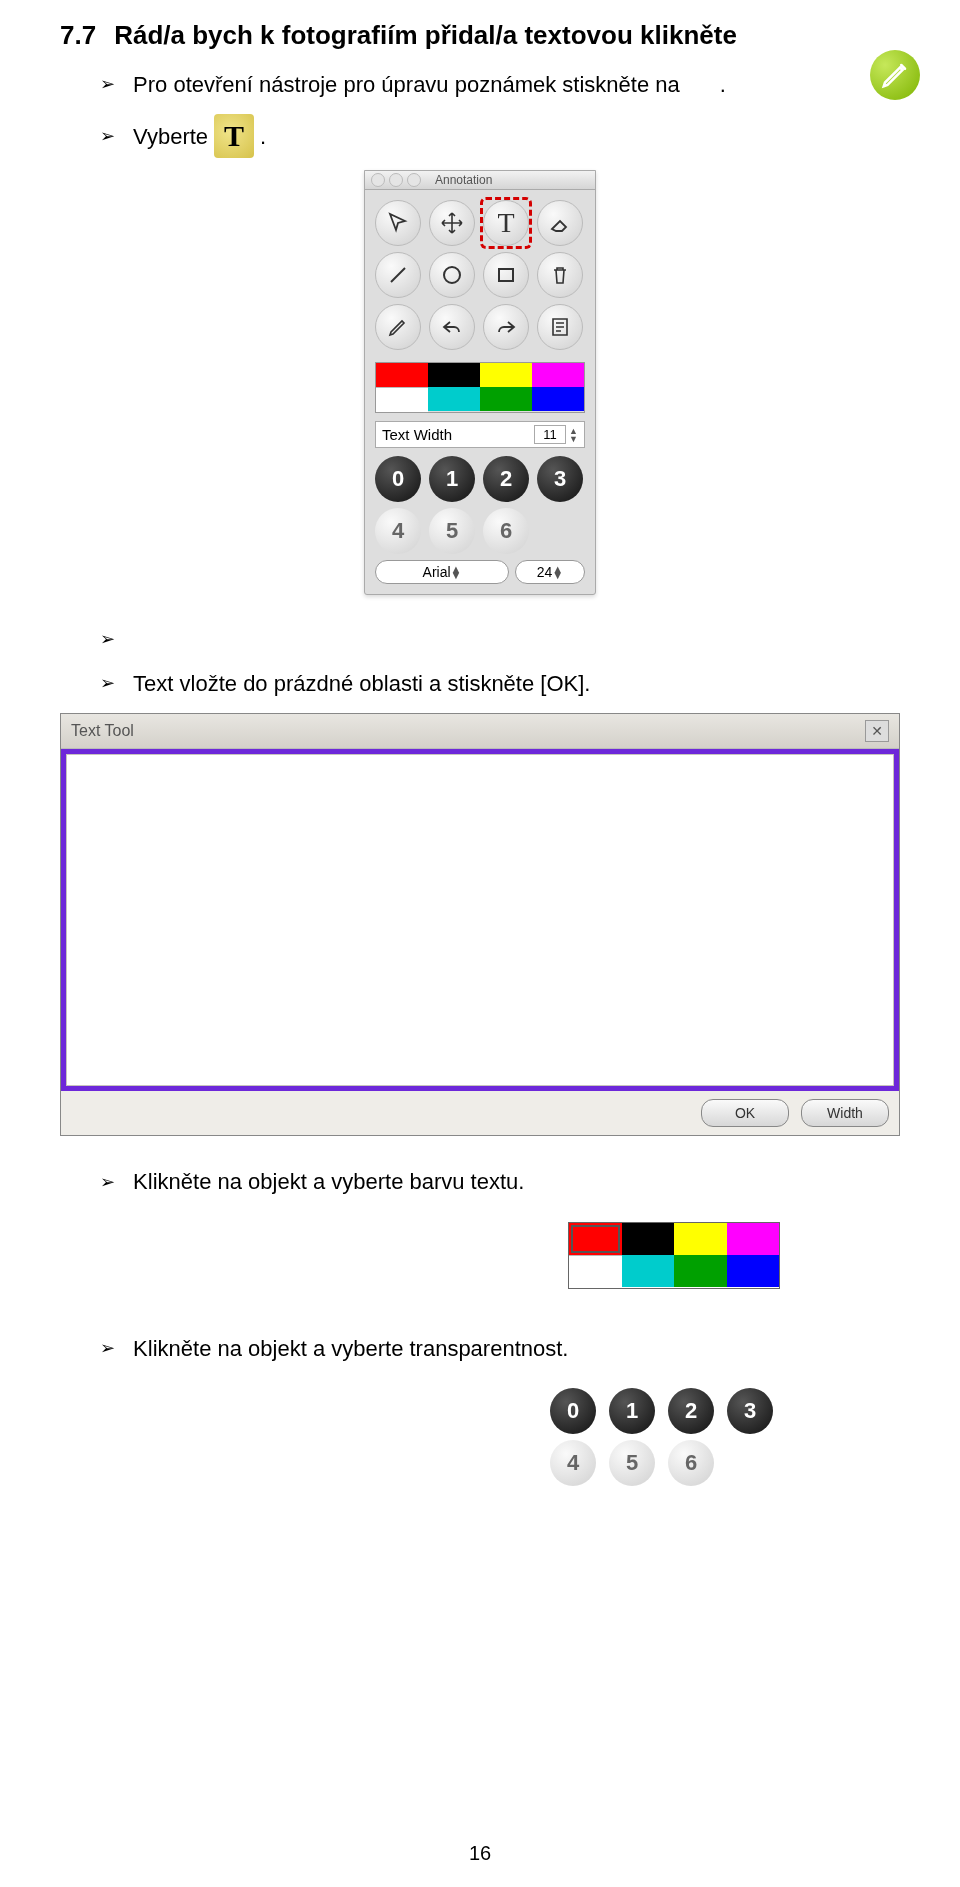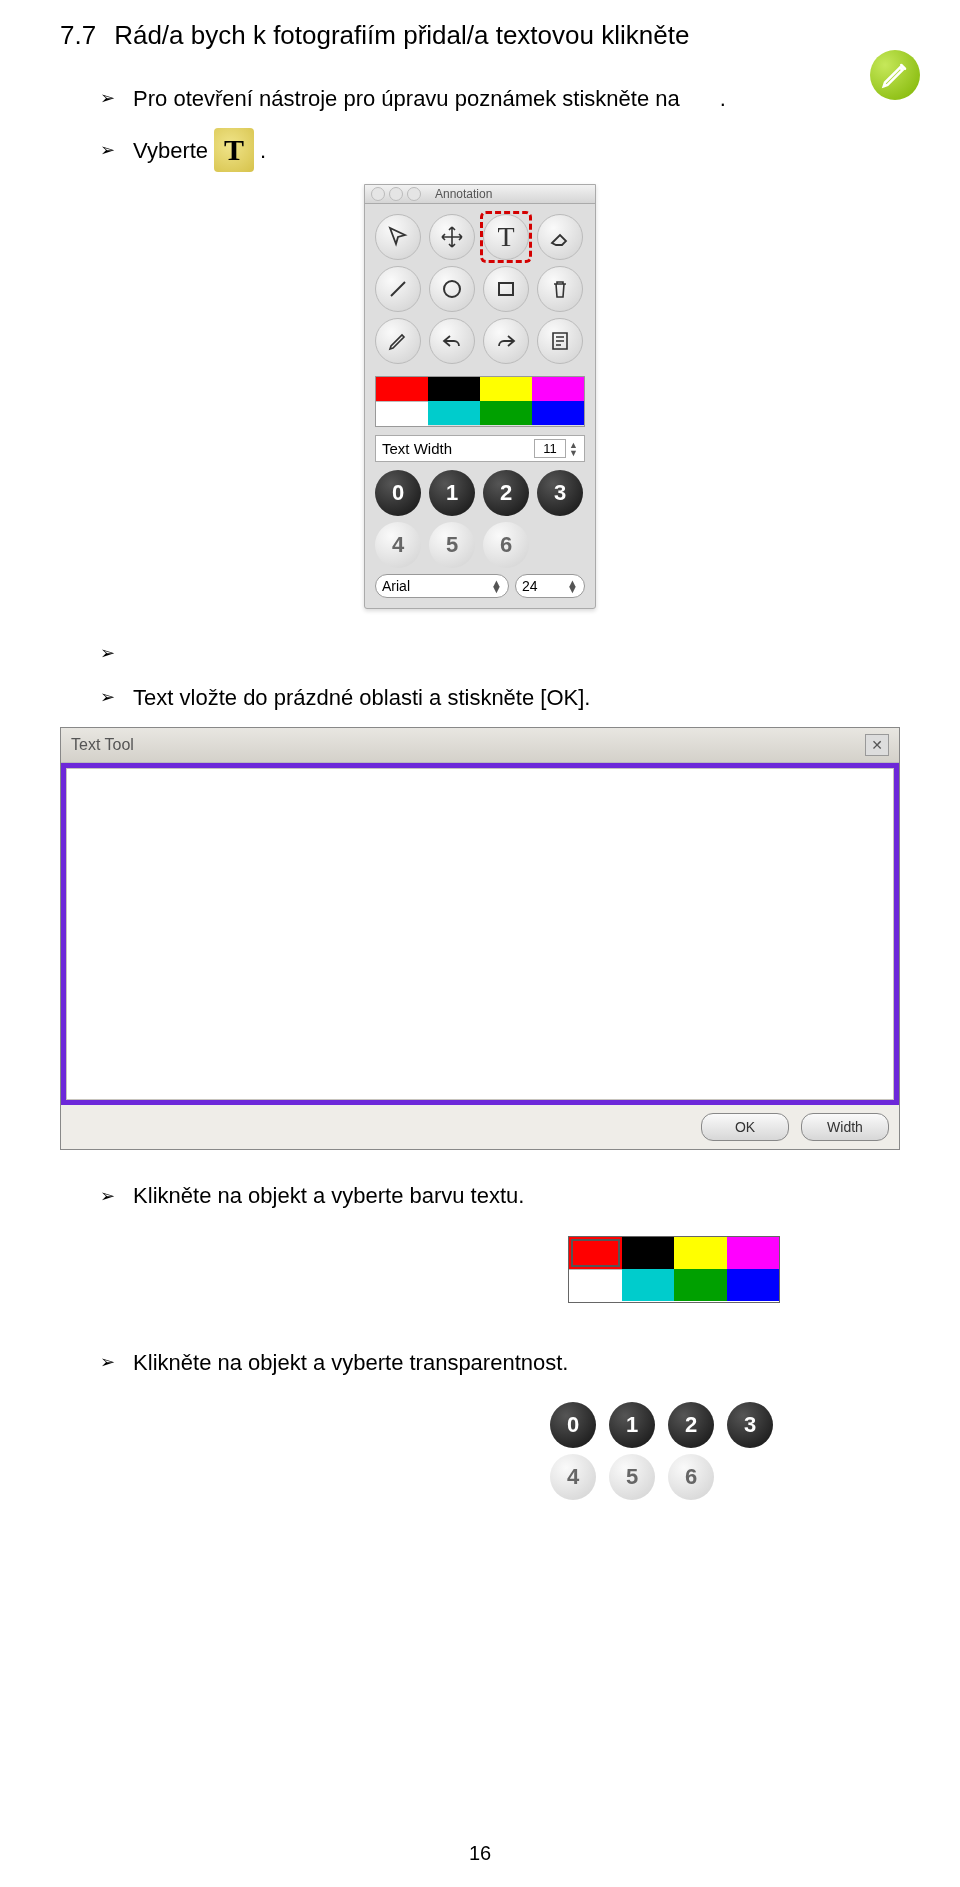--- a/index.html
+++ b/index.html
@@ -1,17 +1,17 @@
 <!DOCTYPE html>
 <html><head>
 <meta charset="utf-8">
 <style>
   html,body{margin:0;padding:0;background:#fff;color:#000;font-family:Arial,Helvetica,sans-serif}
   .page{width:960px;min-height:1887px;margin:0 auto;position:relative;background:#fff;padding:20px 60px 40px 60px;box-sizing:border-box}
-  .heading-row{display:flex;align-items:baseline;font-weight:normal;font-size:26px;margin-bottom:30px;line-height:1.2}
+  .heading-row{display:flex;align-items:baseline;font-weight:bold;font-size:26px;margin-bottom:16px;line-height:1.2}
   .heading-num{margin-right:18px}
   .bullets{padding-left:40px}
   .bullet-line{display:flex;align-items:center;font-size:22px;margin:12px 0;line-height:1.6}
   .arrow{color:#000;margin-right:18px;font-size:18px}
   .edit-icon{width:50px;height:50px;border-radius:50%;margin-left:12px;background:radial-gradient(circle at 30% 30%,#c6e85a,#7db300);display:flex;align-items:center;justify-content:center;position:absolute;right:40px;top:50px}
   .edit-icon svg{width:30px;height:30px}
   .t-icon{width:40px;height:44px;margin:0 6px;background:radial-gradient(circle at 40% 40%,#f0e48a,#d6c24a);border-radius:4px;position:relative;display:inline-flex;align-items:center;justify-content:center}
   .t-icon span{font-family:Georgia,'Times New Roman',serif;font-size:30px;font-weight:bold}
 
   
@@ -28,21 +28,21 @@
   .sw{height:24px}
   .linew{display:flex;align-items:center;justify-content:space-between;background:#fff;border:1px solid #aaa;margin:0 10px 8px 10px;padding:3px 6px;font-size:15px}
   .linew .val{display:flex;align-items:center;gap:3px}
   .linew .val input{width:28px;text-align:center;border:1px solid #aaa;font-size:13px;padding:1px}
   .step{display:flex;flex-direction:column;font-size:9px;line-height:8px;color:#555}
   .num-grid{display:grid;grid-template-columns:repeat(4,1fr);gap:6px;padding:0 10px 6px 10px}
   .num-btn{width:46px;height:46px;border-radius:50%;display:flex;align-items:center;justify-content:center;font-size:22px;font-weight:bold}
   .num-dark{background:radial-gradient(circle at 35% 30%,#555,#111);color:#fff}
   .num-light{background:radial-gradient(circle at 35% 30%,#fafafa,#d0d0d0);color:#666}
   .font-row{display:flex;gap:6px;padding:0 10px 10px 10px}
-  .drop{flex:1;background:#fff;border:1px solid #999;border-radius:12px;padding:3px 6px;font-size:14px;display:flex;align-items:center;justify-content:space-between}
+  .drop{flex:1;background:#fff;border:1px solid #999;border-radius:12px;padding:3px 6px;font-size:14px;display:flex;align-items:center;justify-content:center}
   .drop.sm{flex:0 0 56px}
   .drop .chev{font-size:11px;color:#555;display:flex;flex-direction:column;line-height:6px}
 
   
   .tt-window{border:1px solid #888;margin:10px 0 28px 0;background:#6d28d9}
   .tt-title{background:linear-gradient(#e8e6e1,#d4d1ca);font-size:16px;color:#555;padding:6px 10px;display:flex;align-items:center;justify-content:space-between;border-bottom:1px solid #bbb}
   .tt-close{width:22px;height:20px;border:1px solid #999;background:#ddd;display:flex;align-items:center;justify-content:center;font-size:14px}
   .tt-body{height:330px;background:#fff;margin:5px;border:1px solid #c7c4bd}
   .tt-foot{display:flex;justify-content:flex-end;gap:12px;padding:8px 10px;background:#efede8}
   .tt-btn{width:86px;height:26px;border:1px solid #888;background:linear-gradient(#fafafa,#d7d7d7);border-radius:12px;display:flex;align-items:center;justify-content:center;font-size:14px;color:#333}

